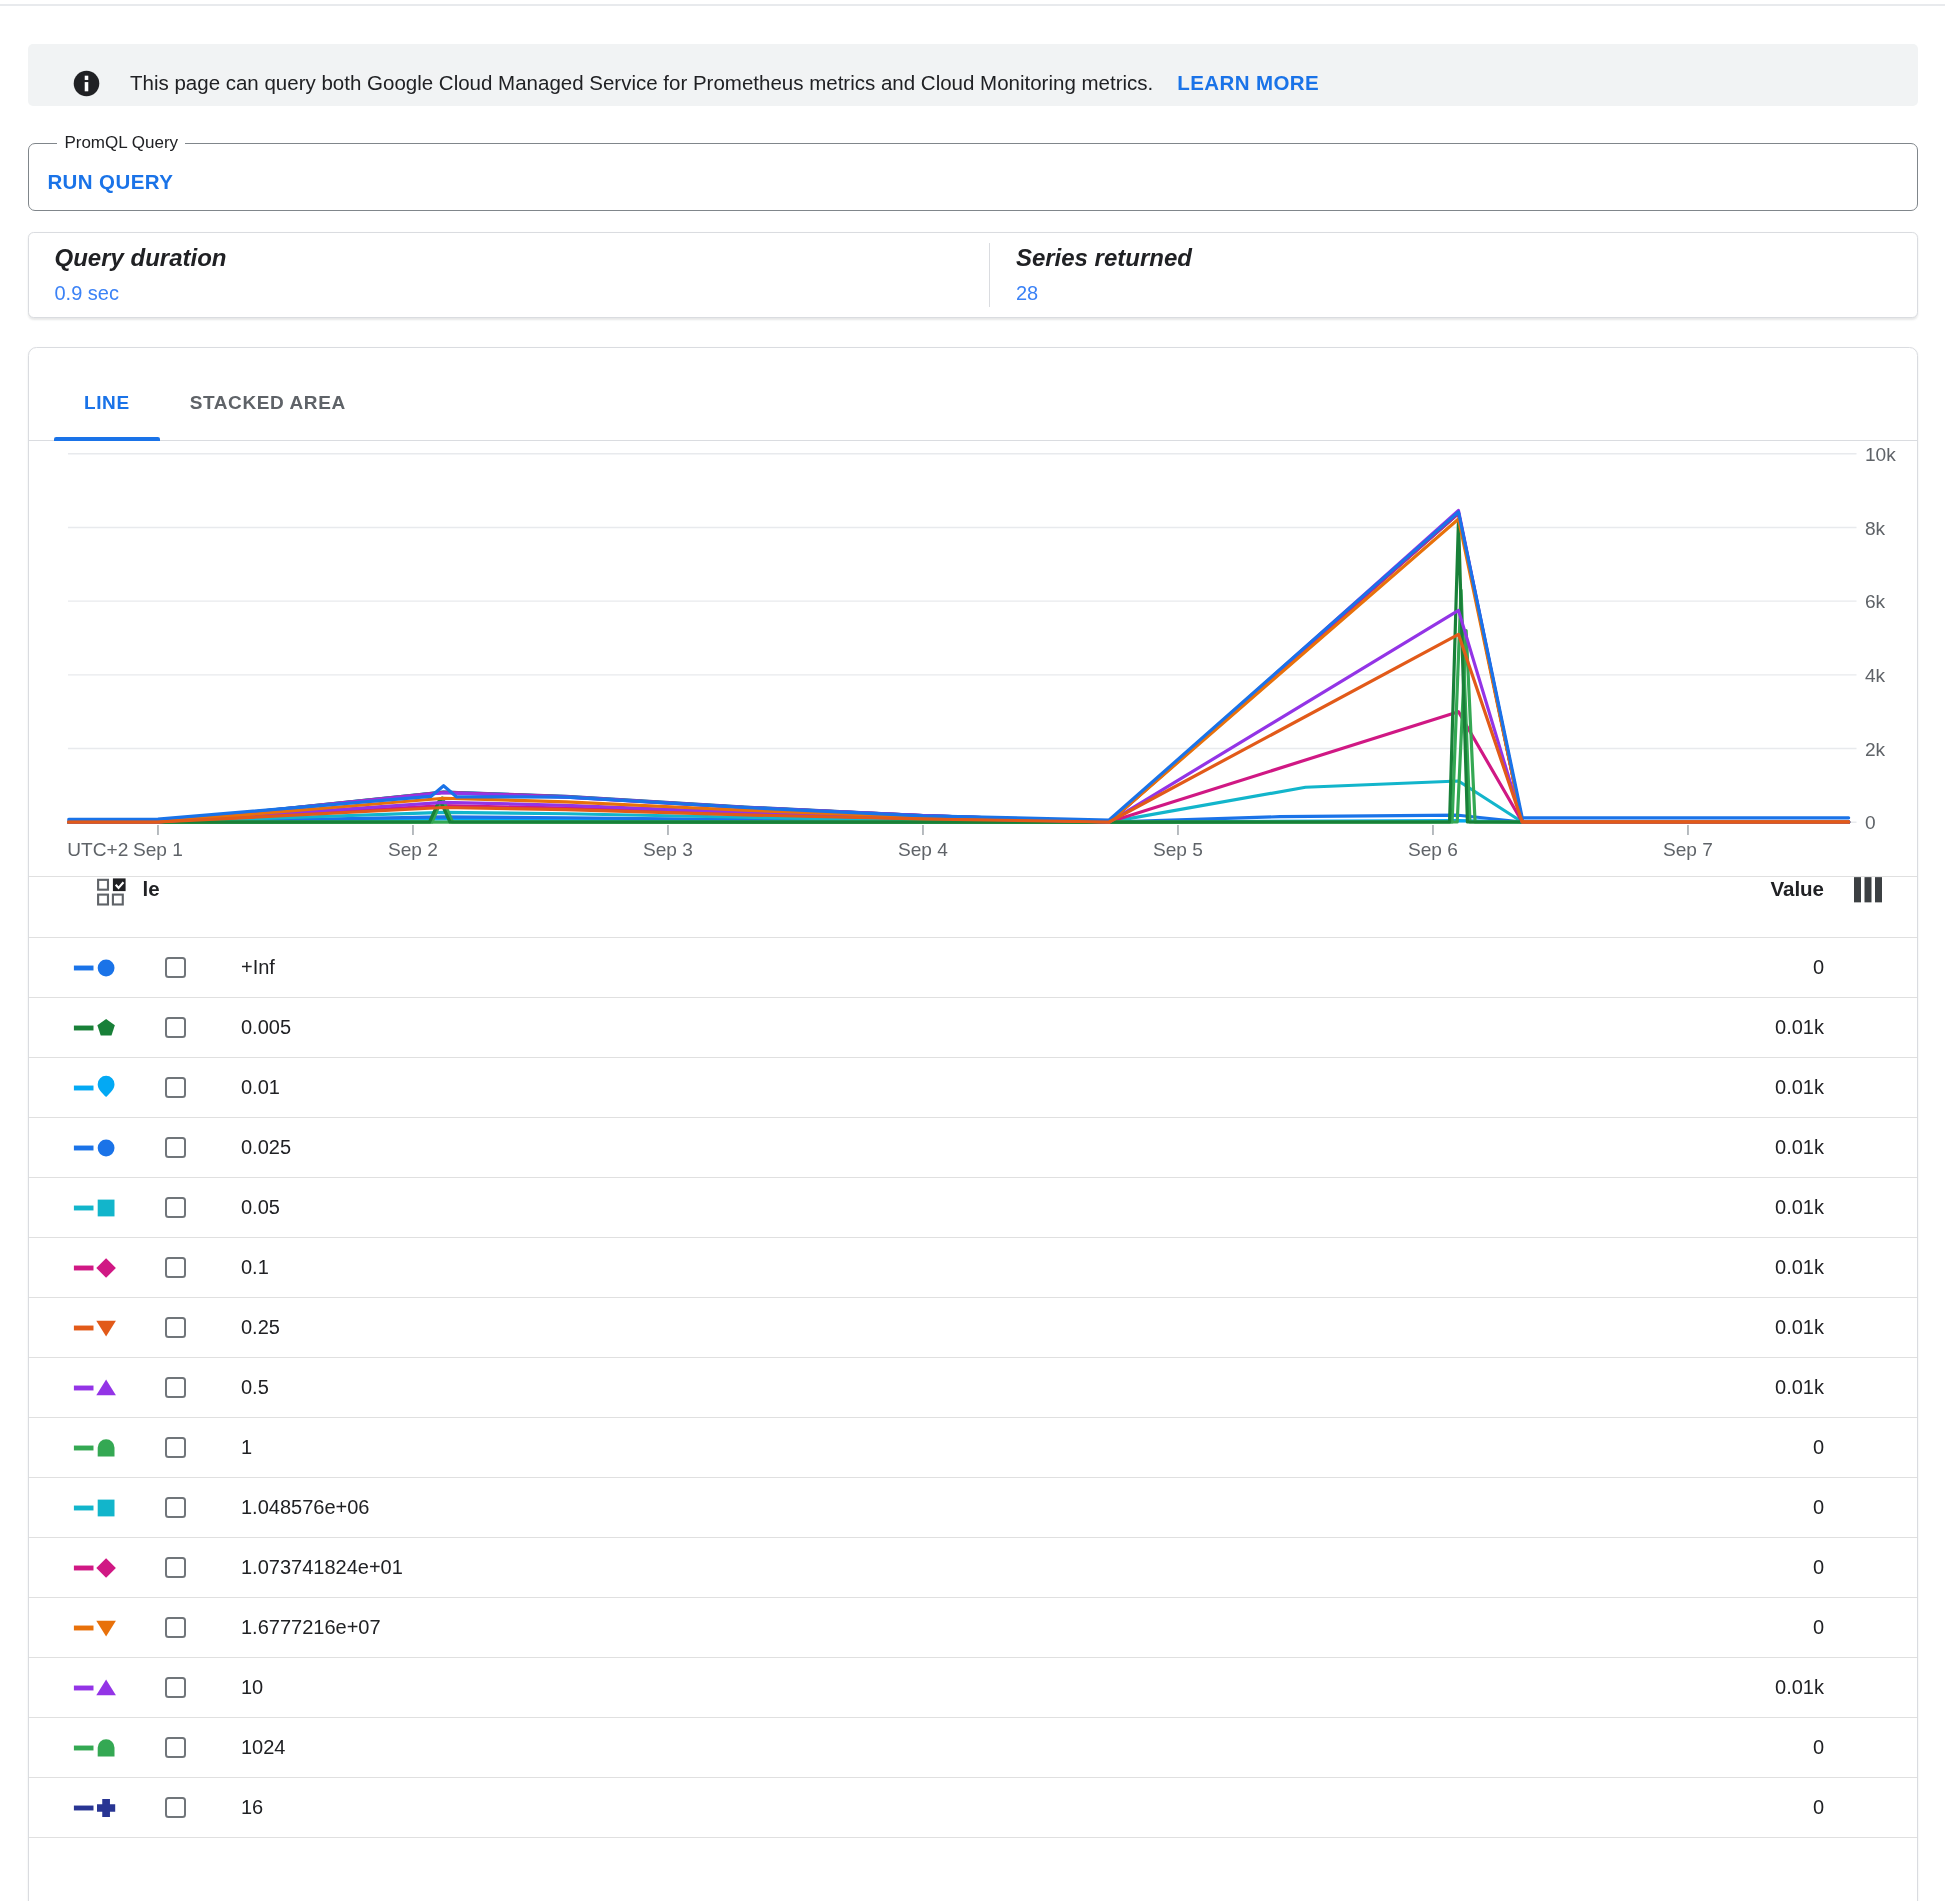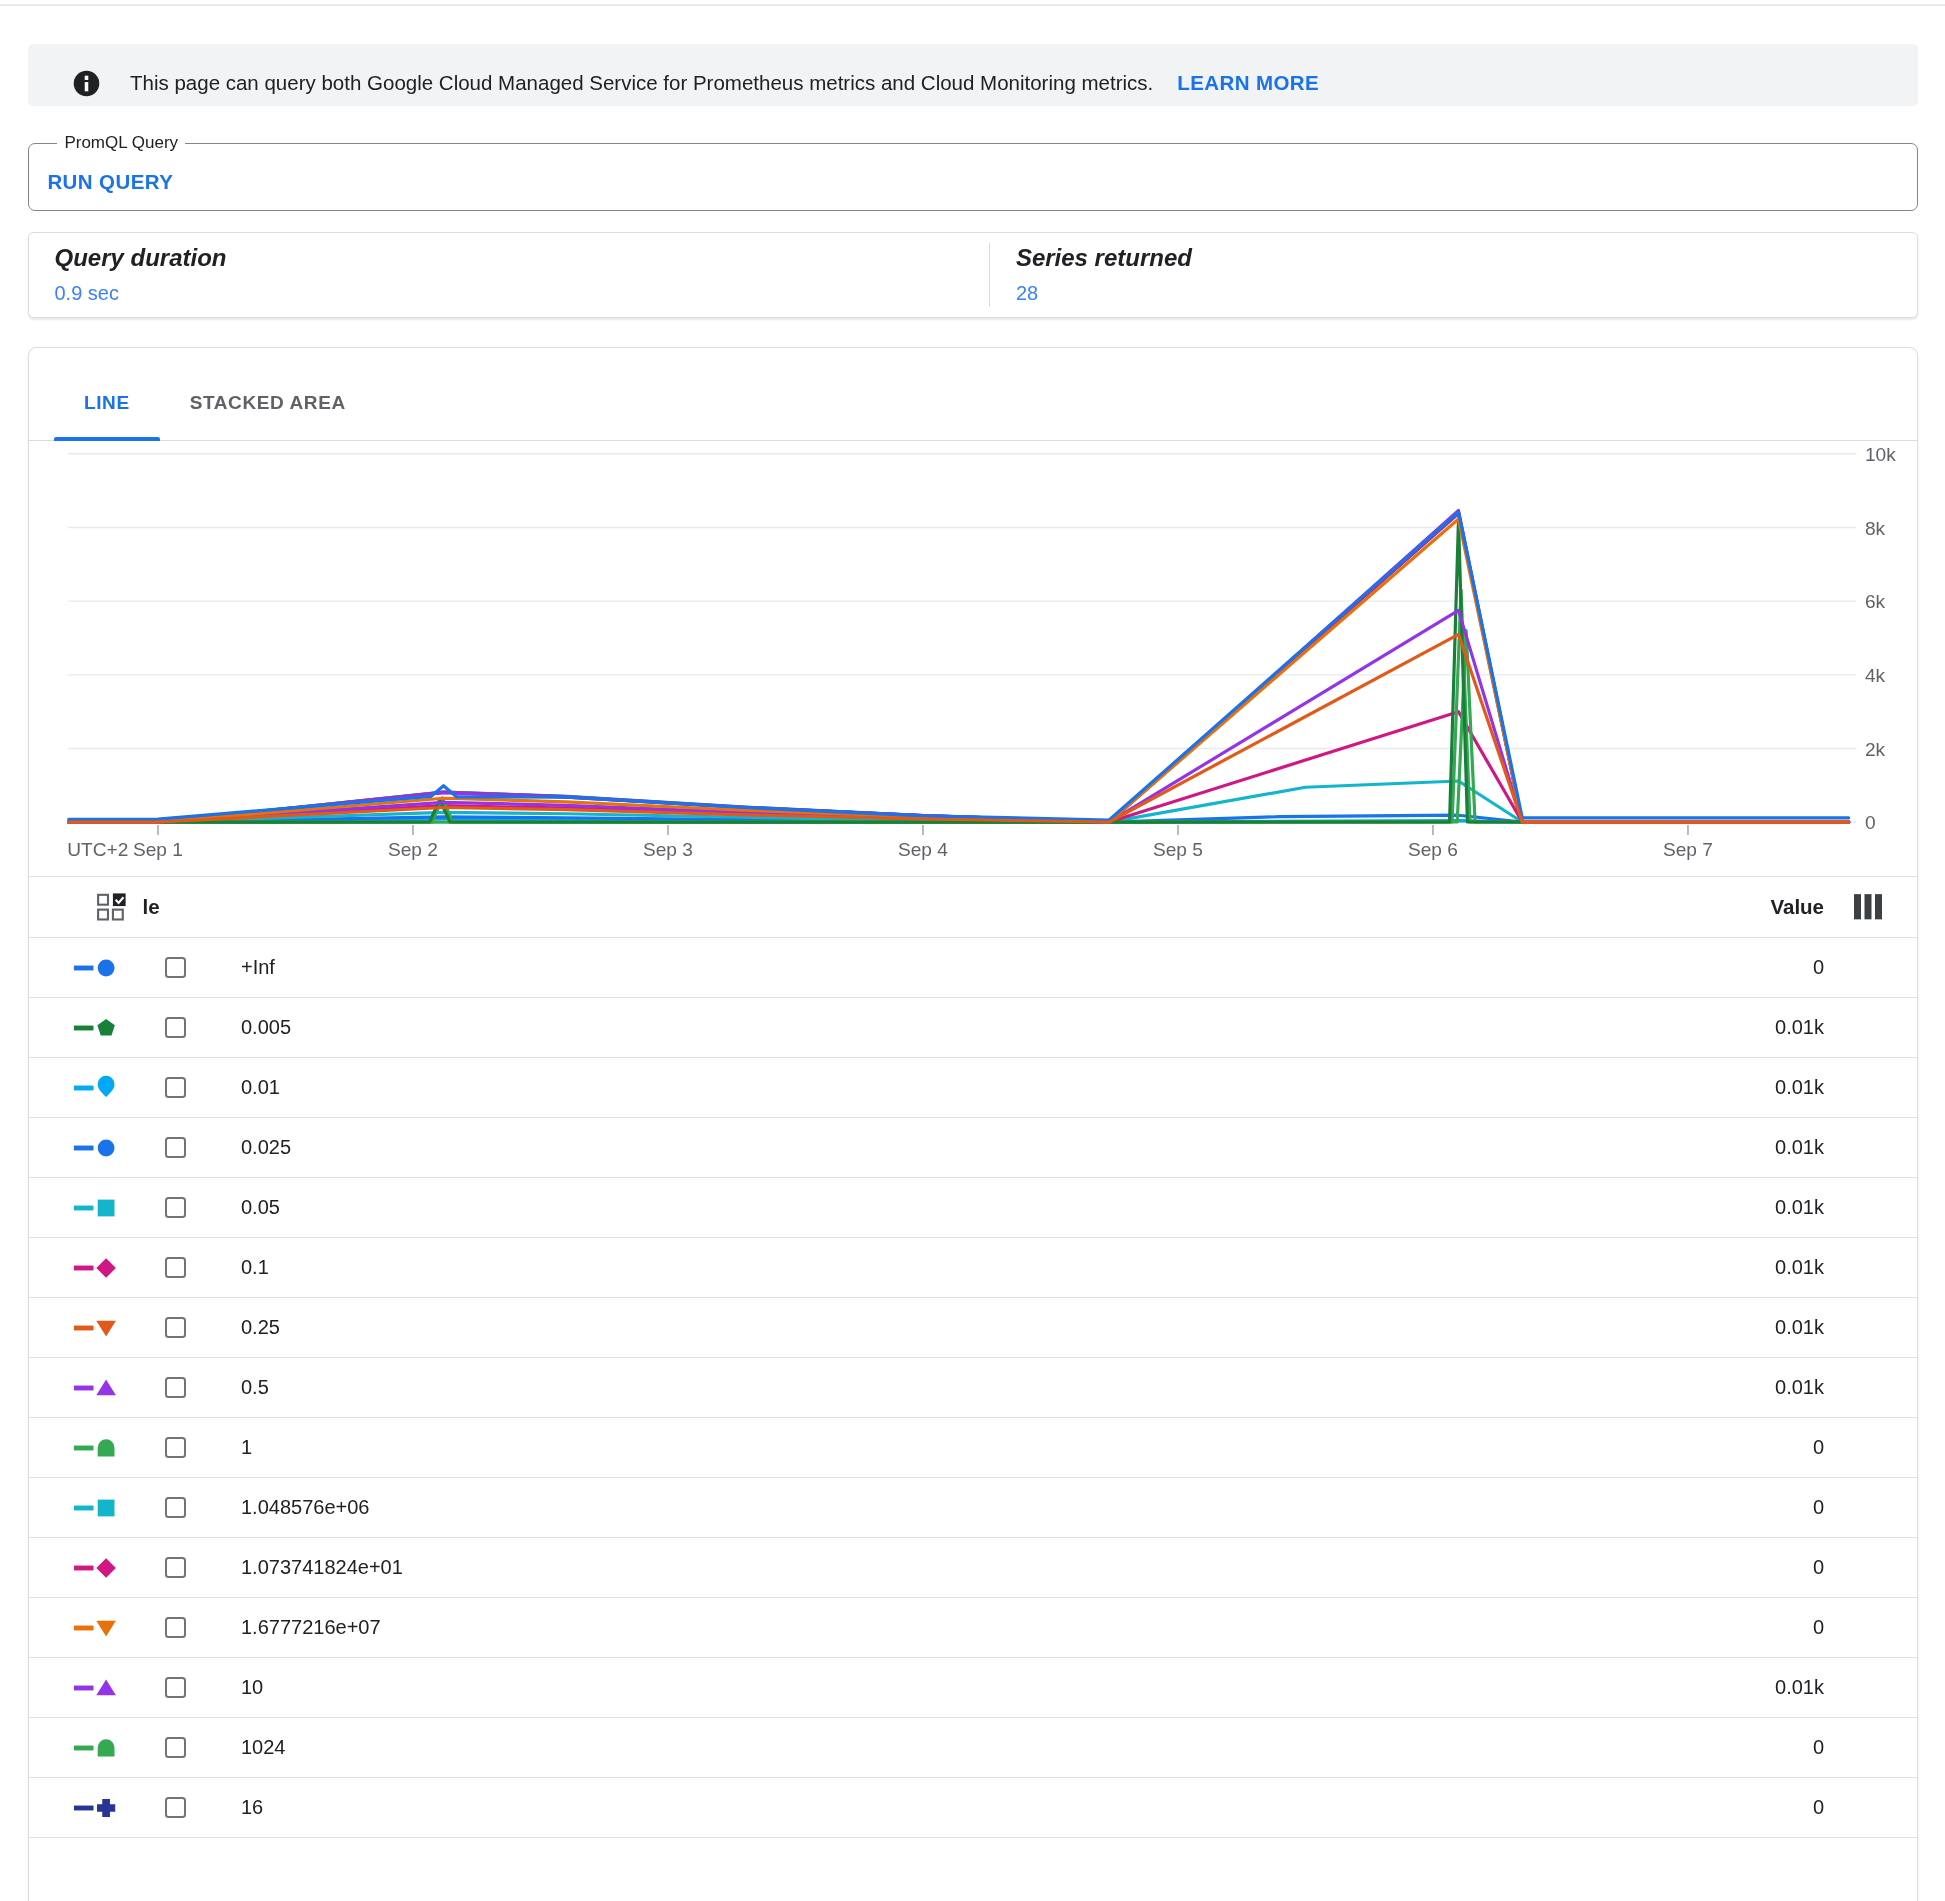--- a/index.html
+++ b/index.html
@@ -74,21 +74,21 @@
     content:""; position:absolute; left:0; right:0; bottom:-1.4px; height:4.3px;
     background:#1a73e8; border-radius:2.1px 2.1px 0 0;
   }
   .chart-area { position:relative; height:428px; }
   .chart-area svg { display:block; width:1887px; height:428px; }
   .axis-label { font-size:27px; fill:#5f6368; }
 
   
   .legend-table { margin-top:7px; border-top:0.7px solid #e0e0e0; }
   .thead {
-    height:61px; display:flex; align-items:center; border-bottom:0.7px solid #e0e0e0;
+    height:61px; display:flex; border-bottom:0.7px solid #e0e0e0;
     padding:0 35px 0 67px;
   }
   .selall { width:31px; height:31px; cursor:pointer; }
   .group-label { margin-left:15.6px; font-size:20.5px; font-weight:bold; color:#202124; }
   .value-head { margin-left:auto; font-size:20.5px; font-weight:bold; color:#202124; }
   .cols-icon { margin-left:30px; width:28px; height:25.5px; cursor:pointer; }
   .trow {
     height:60px; display:flex; align-items:center; border-bottom:0.7px solid #e0e0e0;
     padding:0 93px 0 43px;
     gap:38px;

